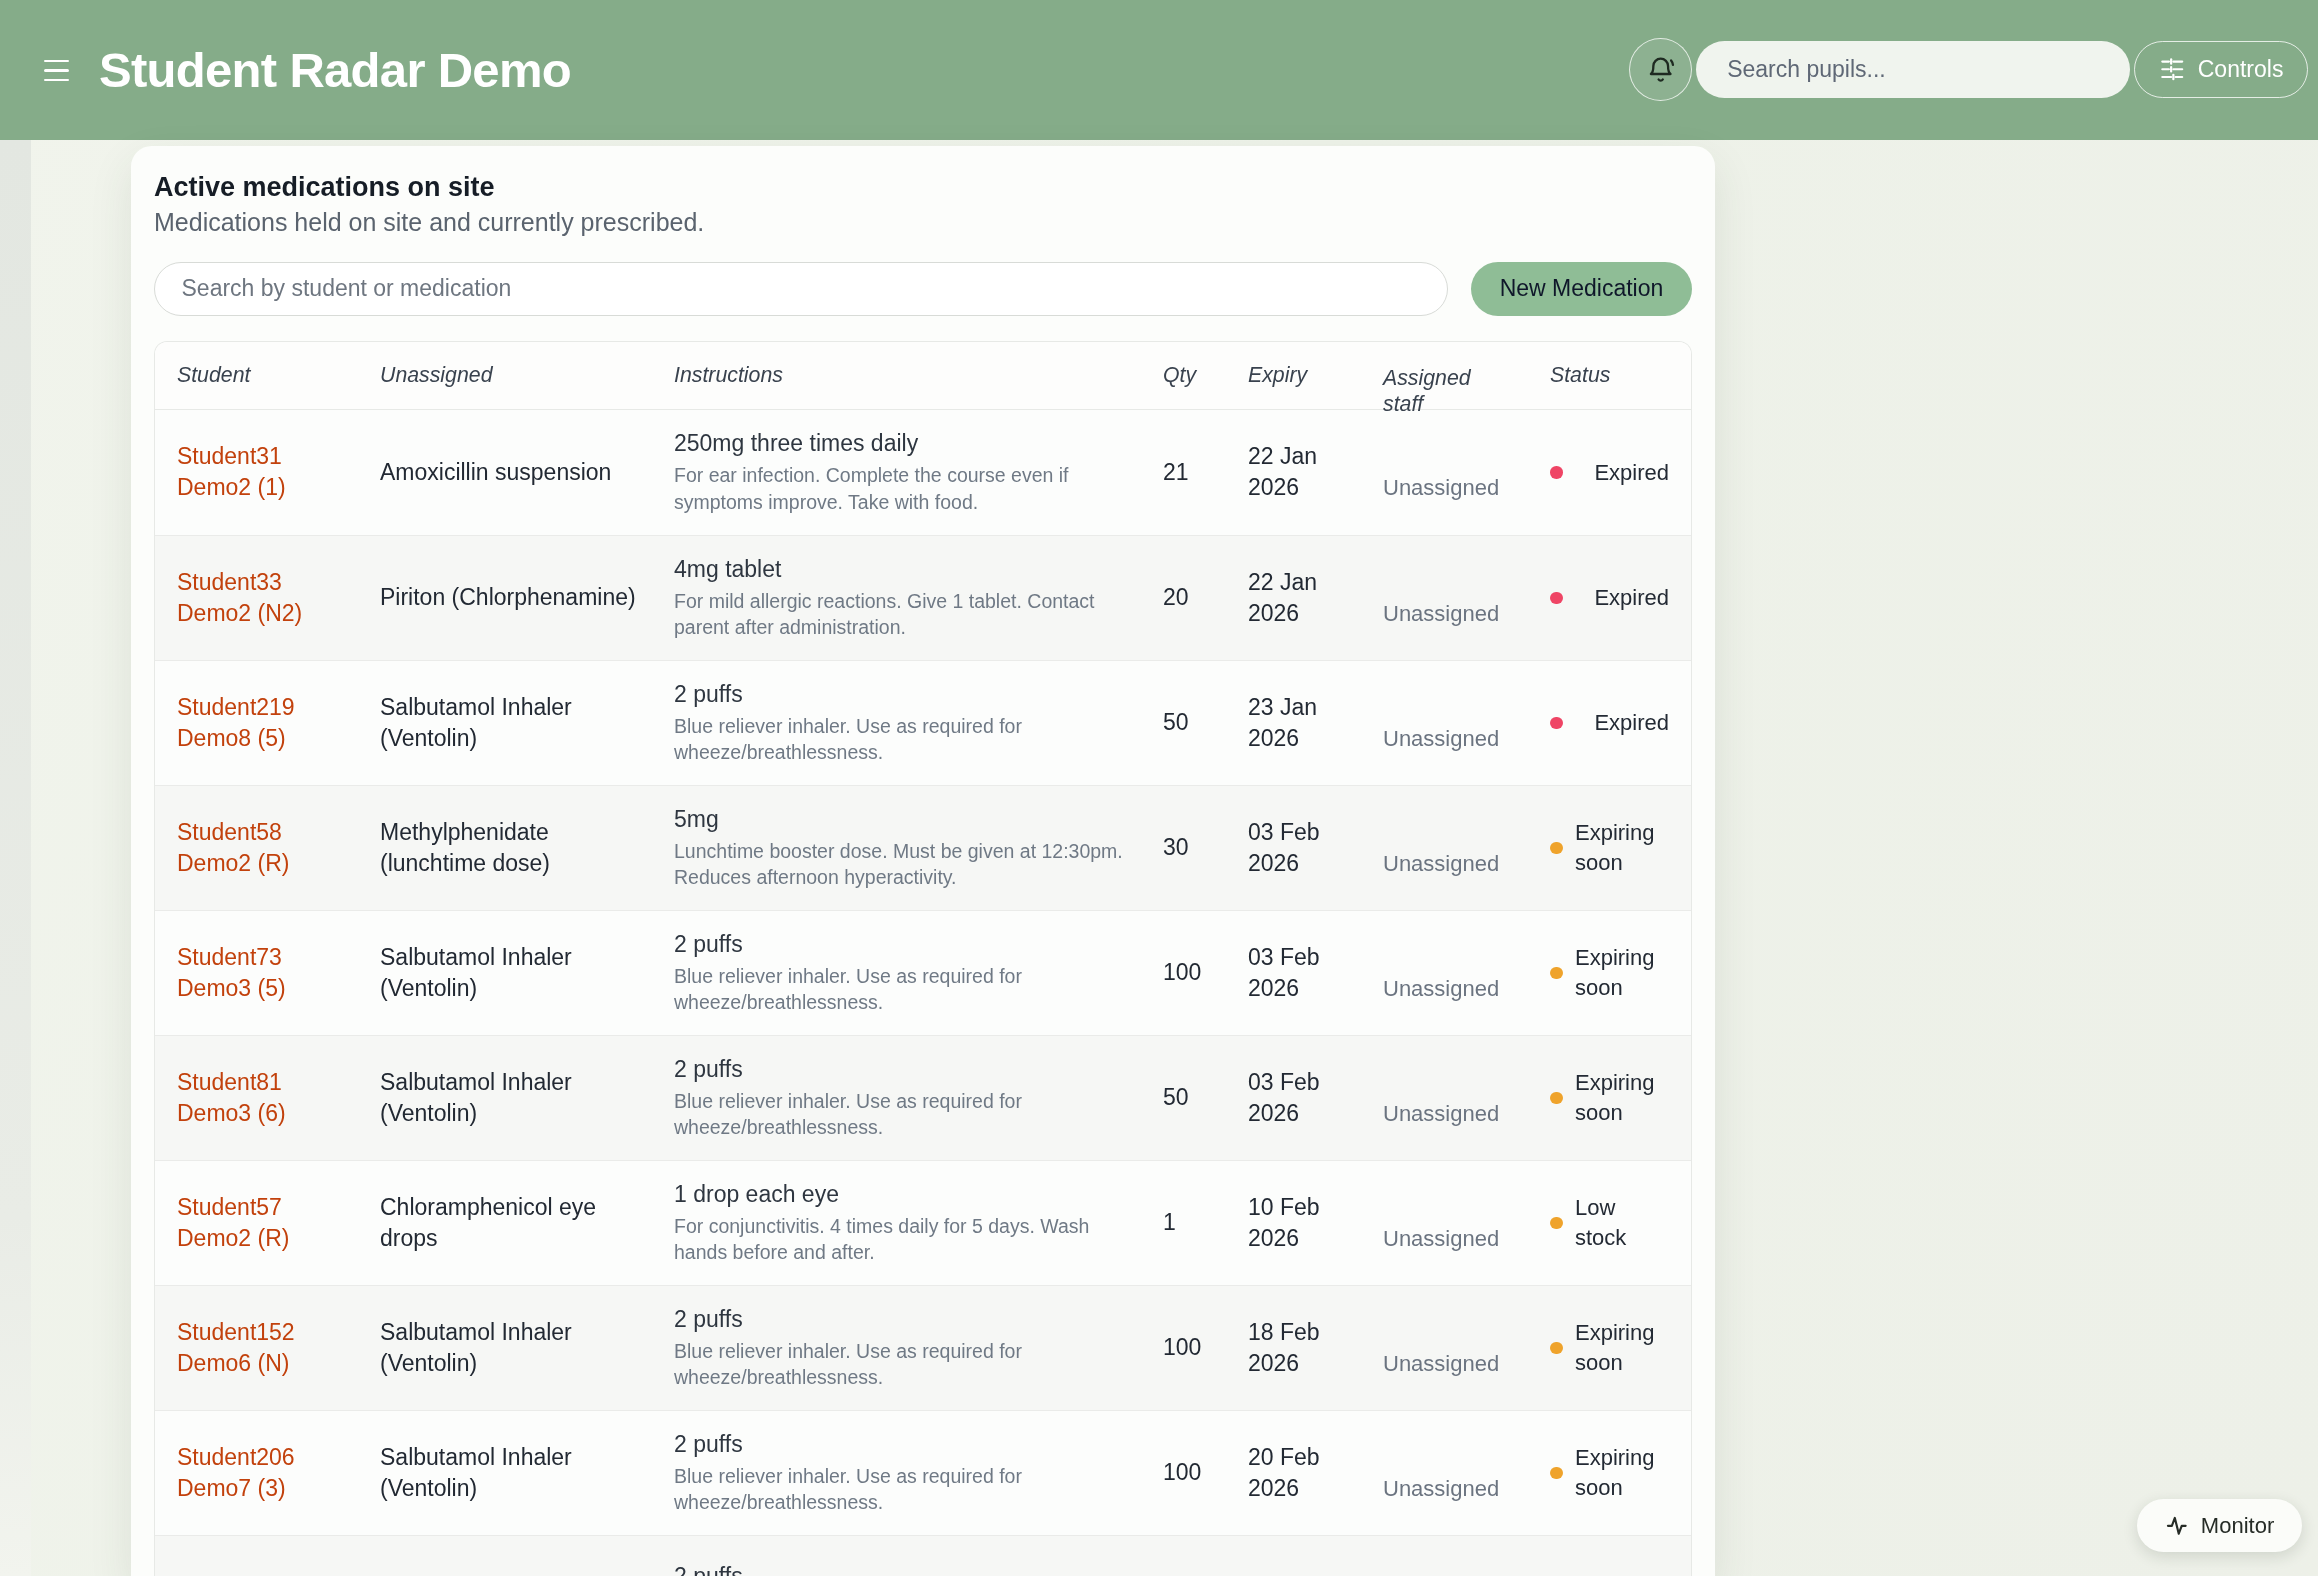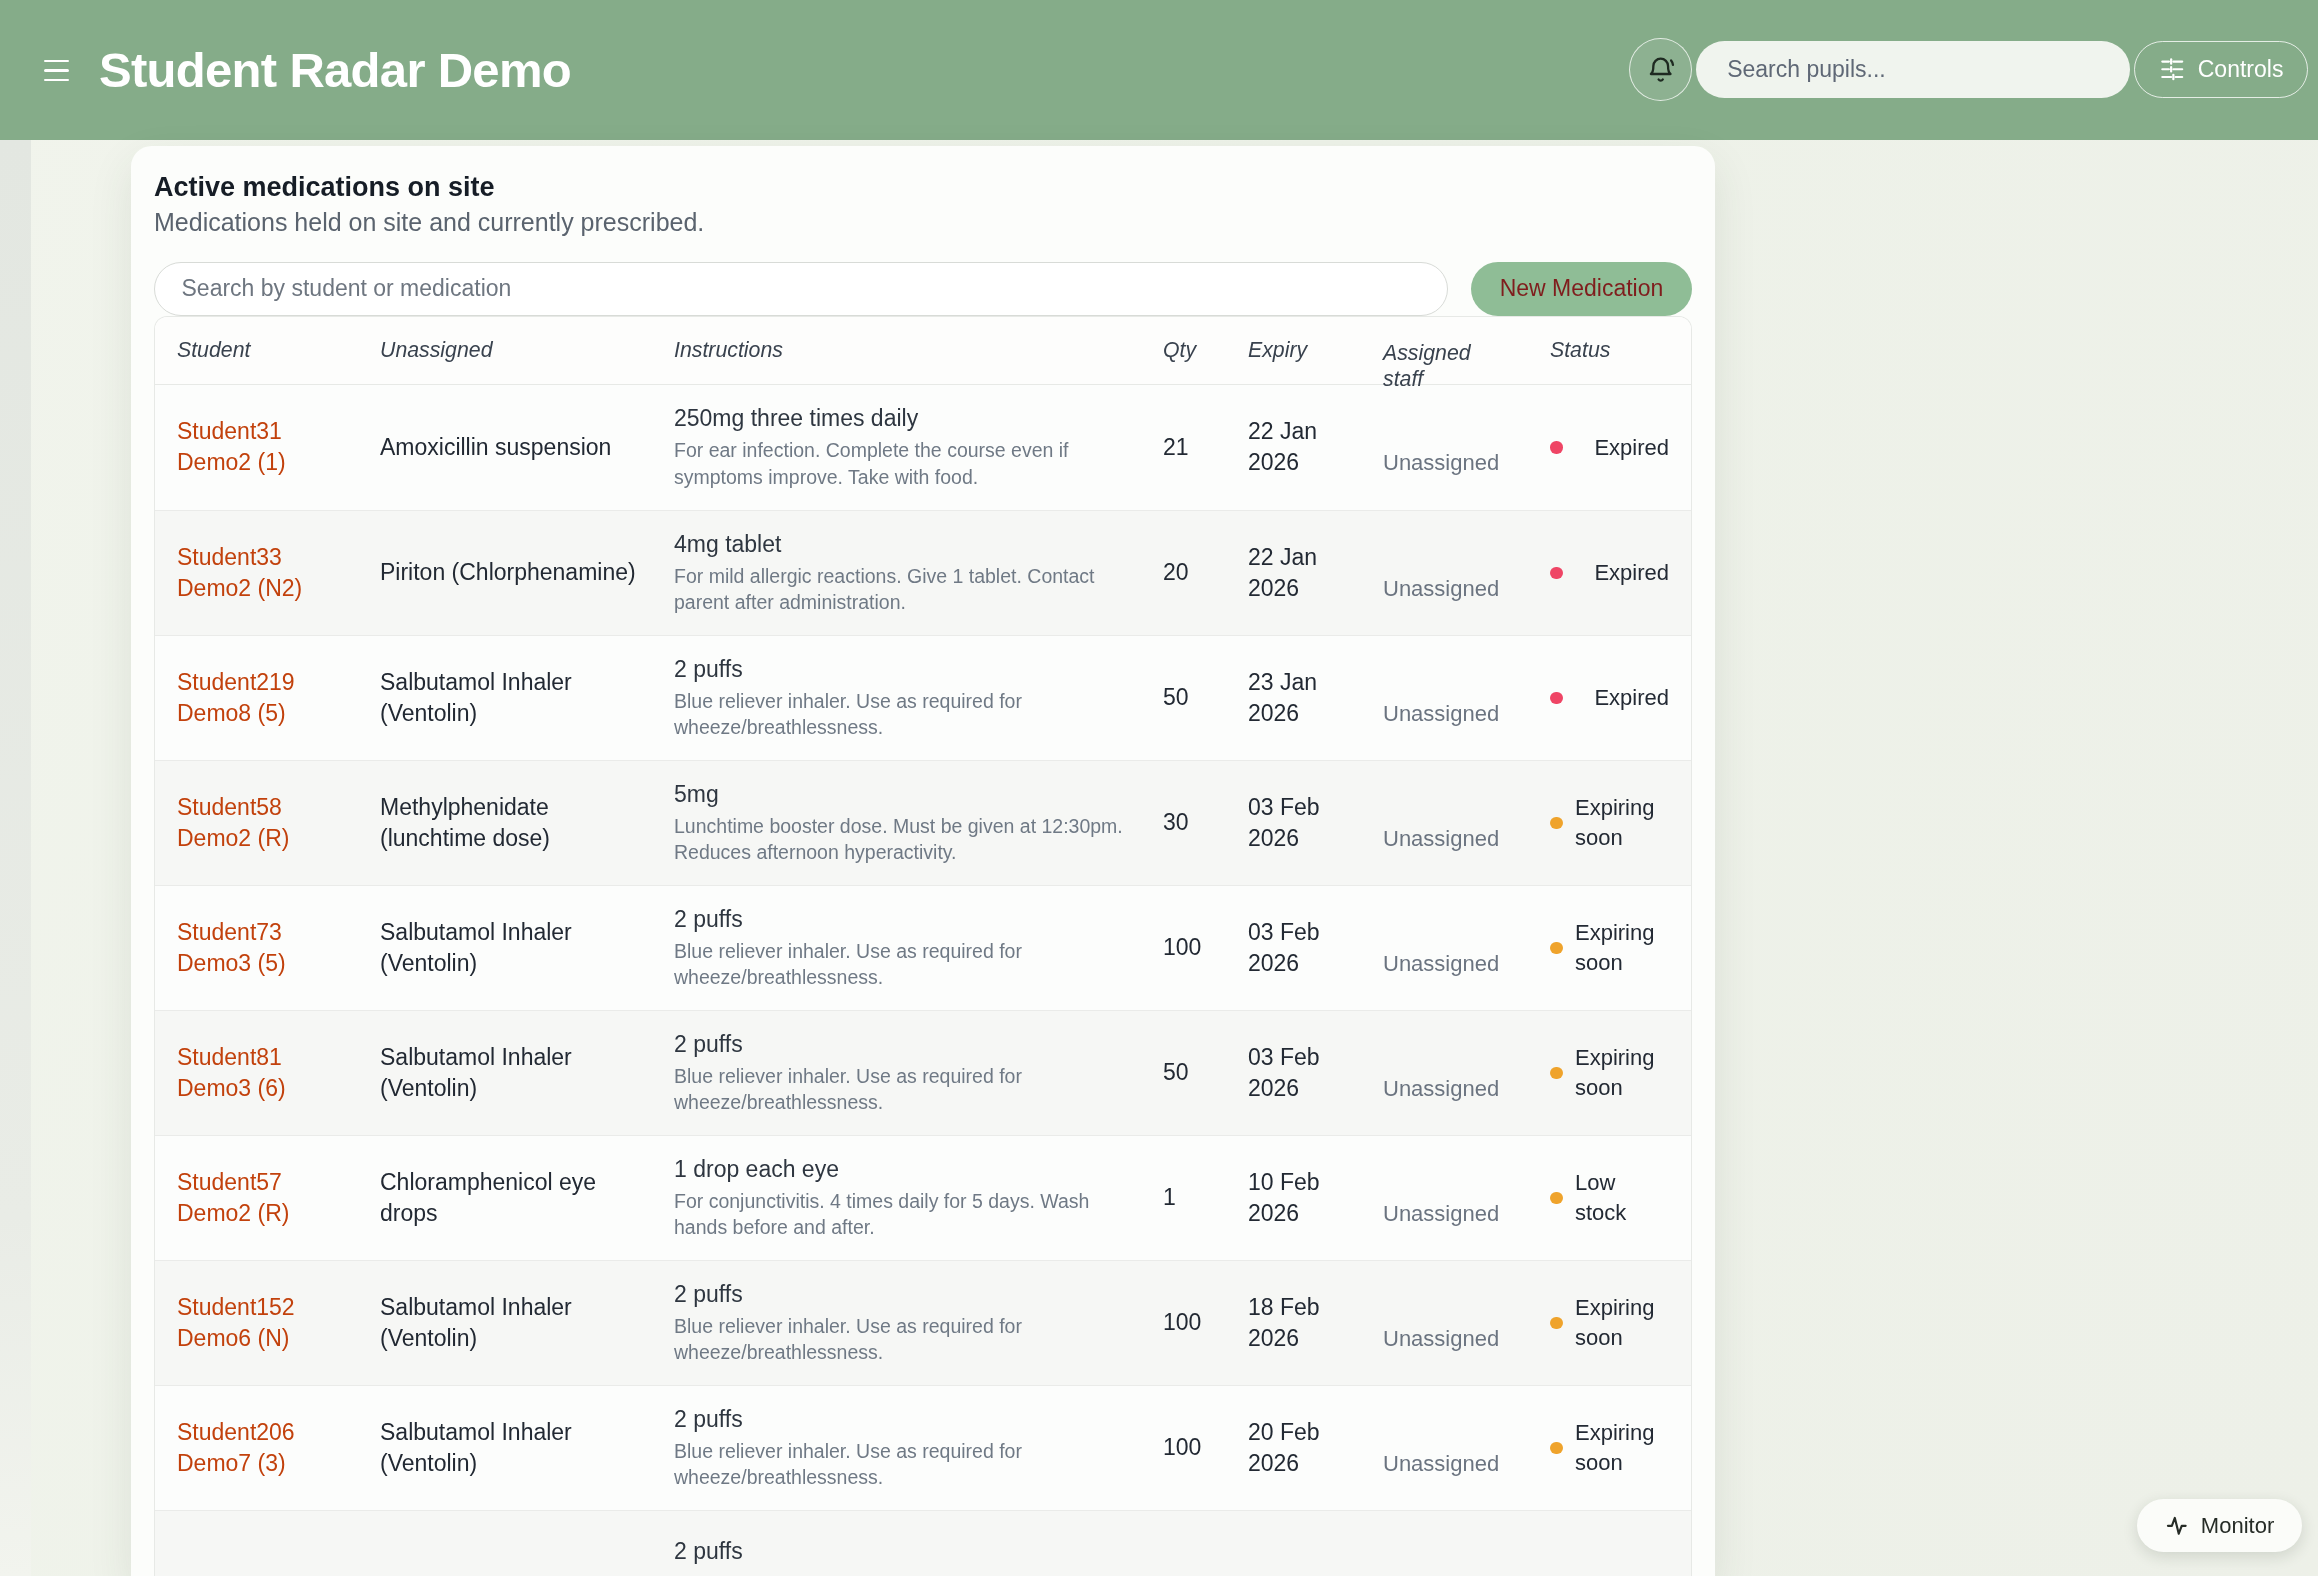--- a/index.html
+++ b/index.html
@@ -37,27 +37,27 @@
                   font-family:"Liberation Sans", sans-serif; }
   .controls-btn svg { width:26.5px; height:26.5px; }
 
   
   .card { position:absolute; left:131px; top:146px; width:1584px; height:1431px;
           background:#fcfdfb; border-radius:20.6px 20.6px 0 0; overflow:hidden;
           box-shadow:0 17.7px 44px rgba(45,65,45,0.10);
           padding:25px 23px 0; box-sizing:border-box; }
   .card-title { font-size:27px; font-weight:700; color:#161d26; line-height:32px; margin:0 0 7.4px; }
   .card-subtitle { font-size:25px; color:#5a636e; line-height:25px; margin:0 0 26.5px; }
-  .search-row { display:flex; align-items:flex-start; gap:23px; }
+  .search-row { display:flex; align-items:flex-start; gap:23px; margin-bottom:25px; }
   .med-search { flex:1; height:54px; border-radius:27px; border:1.5px solid #d8dbd7; background:#ffffff;
                 outline:none; padding:0 26.5px; font-size:23px; color:#3c4450; box-sizing:border-box;
                 font-family:"Liberation Sans", sans-serif; }
   .med-search::placeholder { color:#6e7680; opacity:1; }
   .new-med-btn { width:221px; height:54px; border-radius:27px; border:none; background:#8fbd96;
-                 color:#7f1d1d; font-size:23px; cursor:pointer; flex:0 0 auto;
+                 color:#0f172a; font-size:23px; cursor:pointer; flex:0 0 auto;
                  font-family:"Liberation Sans", sans-serif; }
 
   
   .med-table { border:0.7px solid #e7e9e6; border-bottom:none; border-radius:13.2px 13.2px 0 0;
                overflow:hidden; background:#fcfdfc; }
   .thead { display:flex; align-items:center; height:68px; padding-left:22px; box-sizing:border-box;
            background:#fdfdfc; border-bottom:0.7px solid #e7e9e6; color:#39424e; font-size:21.3px;font-style:italic; }
   .th { padding-right:22px; box-sizing:border-box; line-height:26.5px; }
   .th .narrow { display:inline-block; max-width:99px; }
   .tr { display:flex; align-items:center; height:125px; padding-left:22px; box-sizing:border-box;

